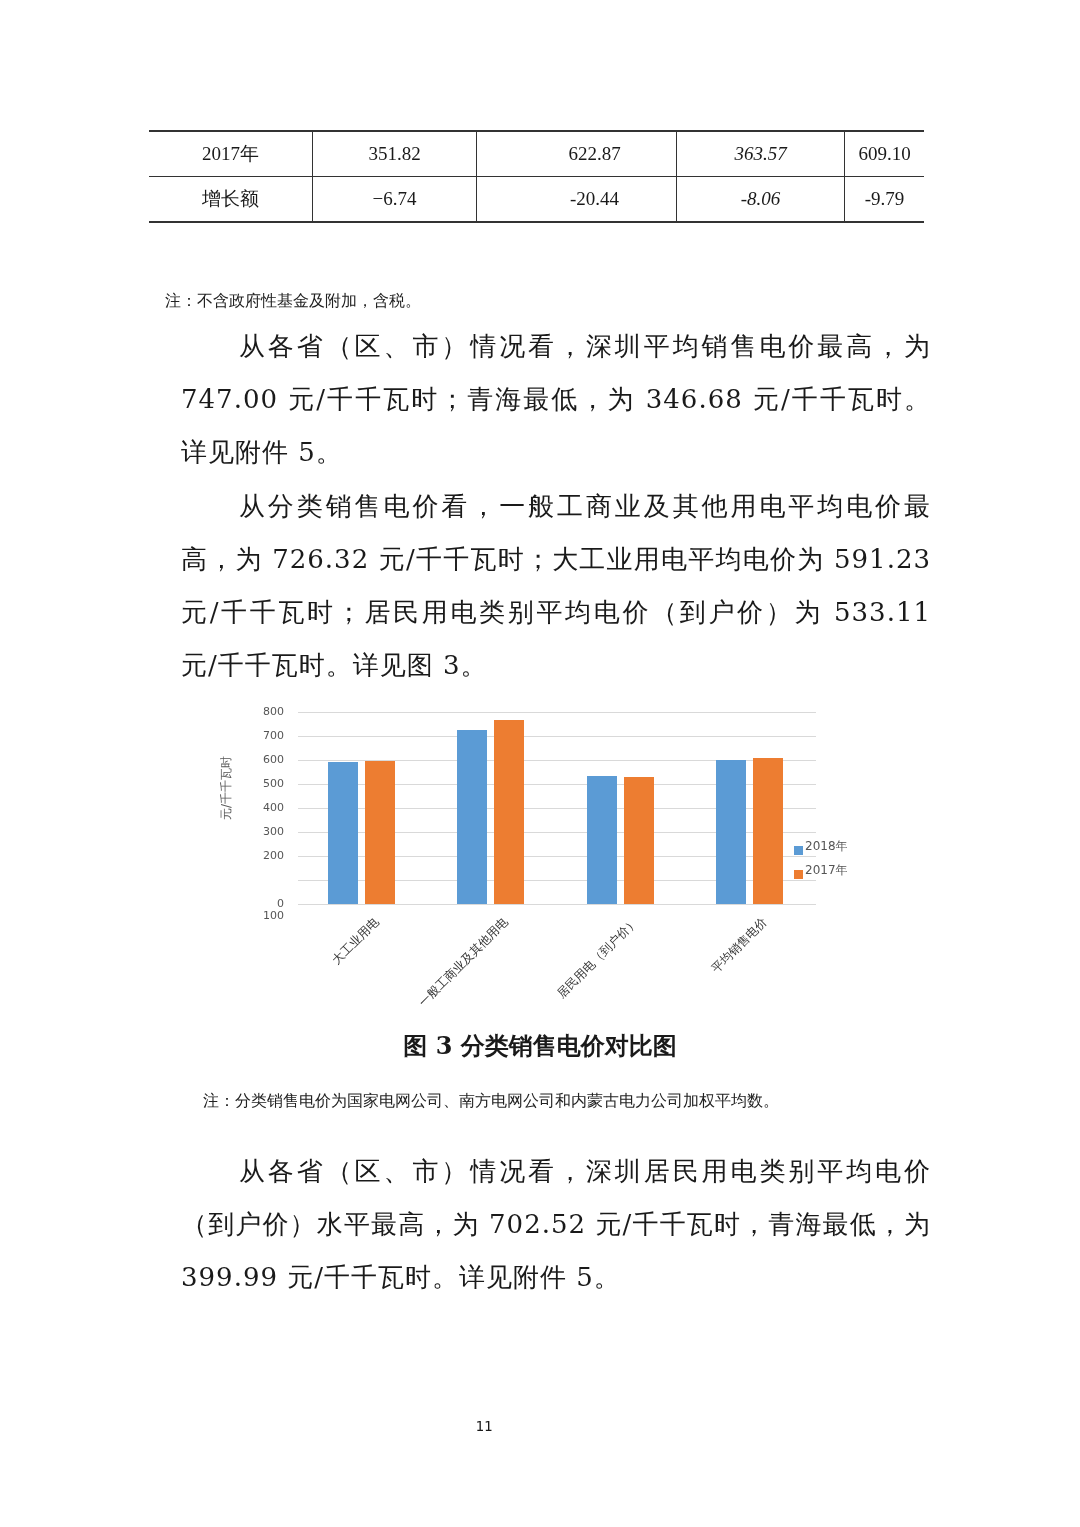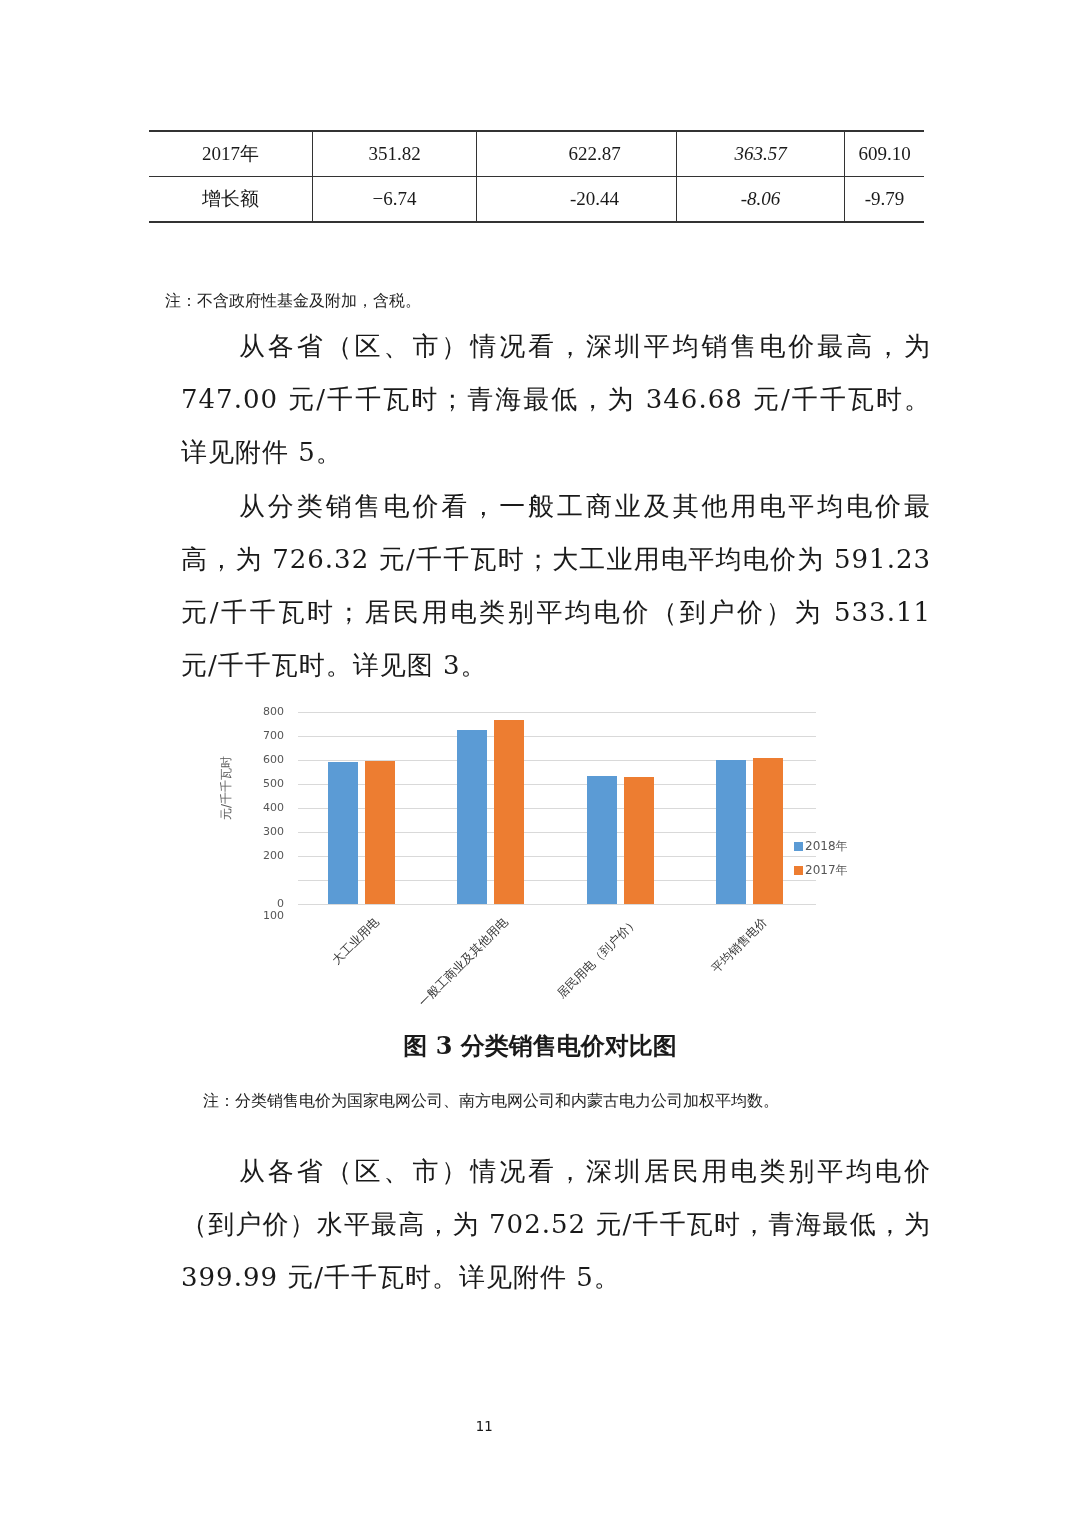--- a/index.html
+++ b/index.html
@@ -16,21 +16,21 @@
   .note { position:absolute; left:165px; font-size:16px; color:#222; }
   .para { position:absolute; left:165px; width:750px; font-size:26px; line-height:53px;
           text-align:justify; text-align-last:left; letter-spacing:1px;margin-left:16px; }
   .para .indent { display:inline-block; width:56px; }
   .chart { position:absolute; left:220px; top:700px; width:640px; height:330px; font-family:"DejaVu Sans", sans-serif; }
   .ytick { position:absolute; left:30px; width:34px; text-align:right; font-size:11px; color:#555; }
   .grid { position:absolute; left:78px; width:518px; height:1px; background:#d9d9d9; }
   .bar { position:absolute; width:30px; }
   .ylabel { position:absolute; left:-2px; top:120px; font-size:12px; color:#555; transform:rotate(-90deg); transform-origin:left top; white-space:nowrap; }
   .xlabel { position:absolute; font-size:12px; color:#333; transform:rotate(-45deg); transform-origin:right top; white-space:nowrap; text-align:right; }
-  .legend { position:absolute; left:574px; font-size:12px; color:#555; display:flex; align-items:center; }
+  .legend { position:absolute; left:574px; font-size:12px; color:#555; display:flex; align-items:flex-end; }
   .legend .sw { width:9px; height:9px; margin-right:2px; display:inline-block; }
   .caption { position:absolute; left:0; width:1080px; top:1030px; text-align:center; font-size:24px;font-weight:bold; }
   .pagenum { position:absolute; left:0; width:968px; top:1418px; text-align:center; font-size:14px; font-family:"DejaVu Sans Mono", monospace; }
 </style>
 </head>
 <body>
 
 <table class="tbl">
   <tbody id="tbody">
       <tr>

